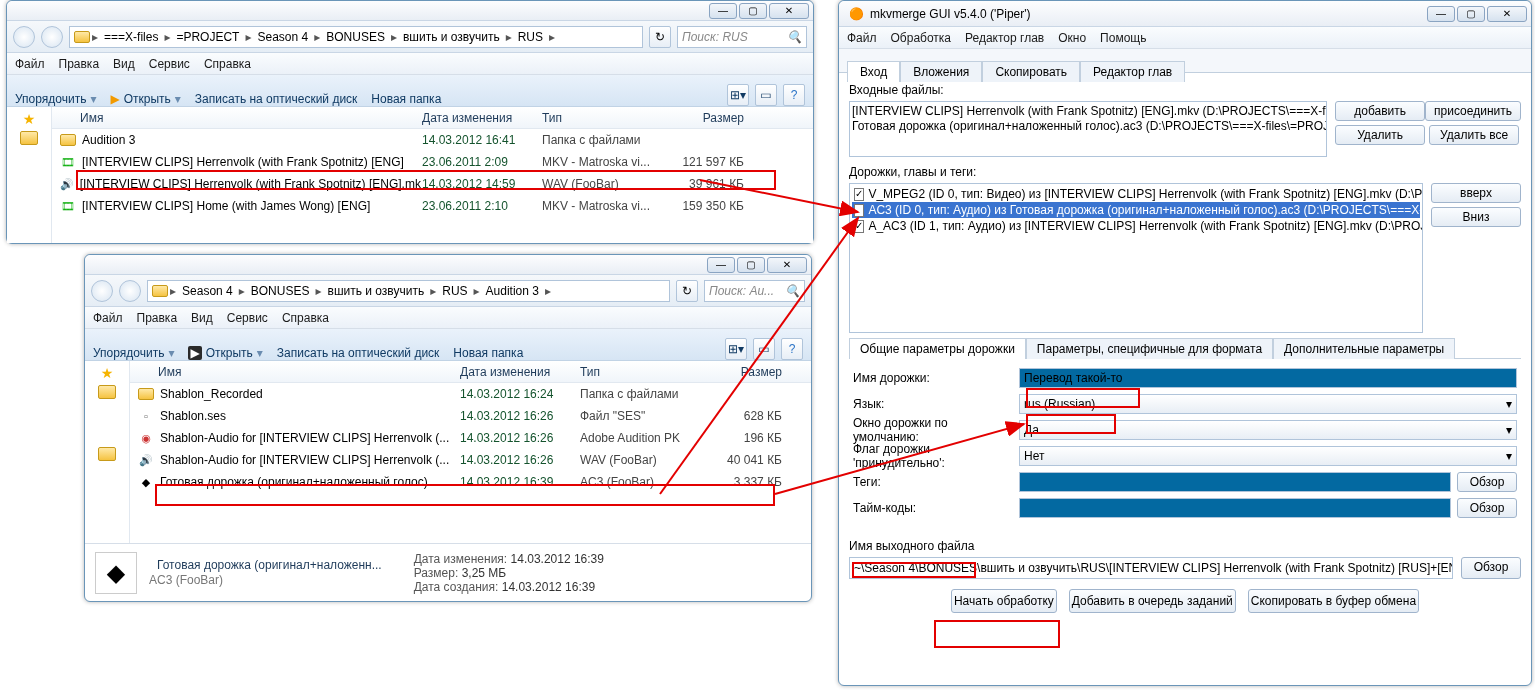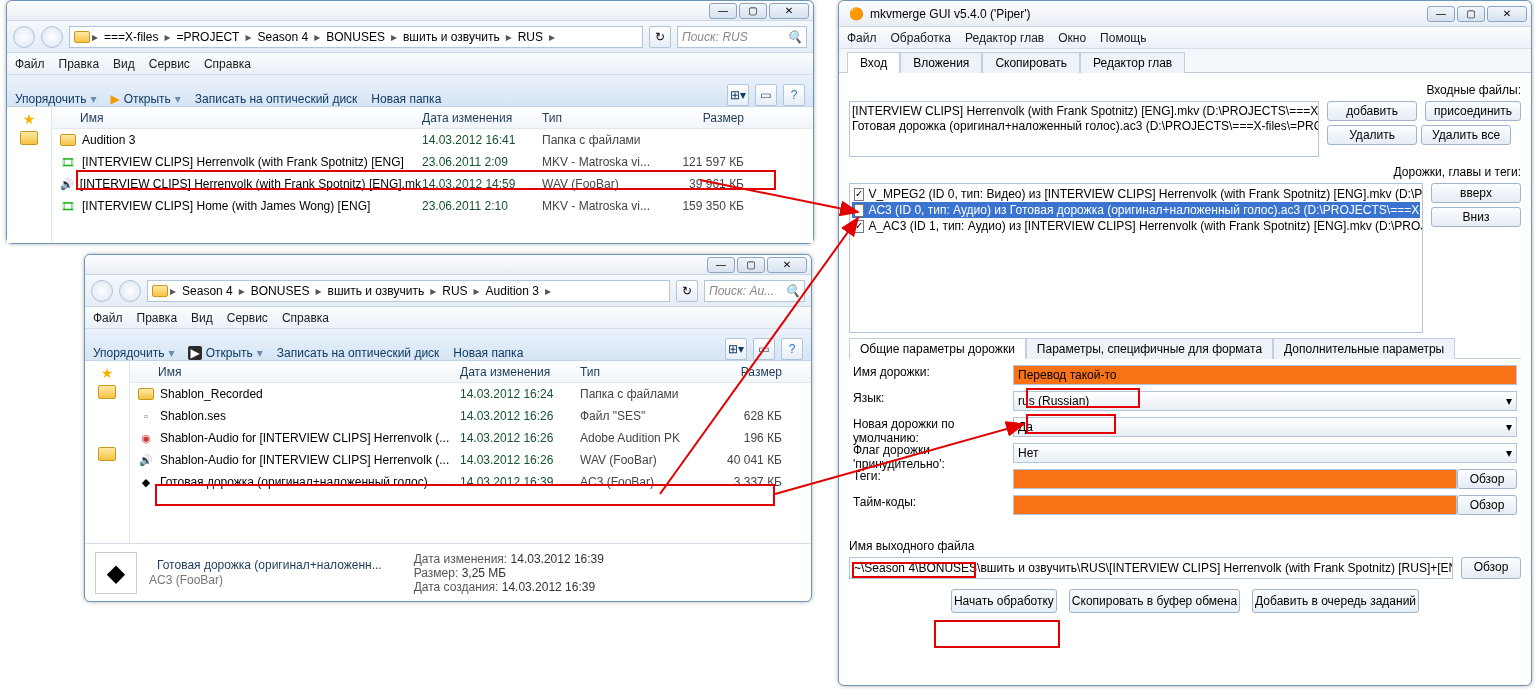--- a/index.html
+++ b/index.html
@@ -64,39 +64,39 @@
   .redbox { position:absolute; border:2px solid #e30000; pointer-events:none; }
   svg.arrow { position:absolute; pointer-events:none; overflow:visible; }
   svg.arrow line, svg.arrow path { stroke:#e30000; stroke-width:2; }
   svg.arrow polygon { fill:#e30000; }
 
   
   .mmg { position:absolute; left:838px; top:0; width:694px; height:686px; }
   .mmg .titlebar { height: 26px; }
   .mmg .menubar { height: 22px; }
   .mmg .tabs { display:flex; padding: 2px 8px 0 8px; gap:0; border-bottom:1px solid #c1cfde; background:#f4f7fb; }
-  .mmg .tab { padding: 3px 12px; border:1px solid #c1cfde; border-bottom:none; background:#eef3f9; position:relative; top:1px; }
+  .mmg .tab { padding: 3px 12px; border:1px solid #c1cfde; border-bottom:none; background:#eef3f9; position:relative; top:10px; }
   .mmg .tab.active { background:#fff; }
   .mmg .content { padding: 8px 10px; }
-  .mmg .lbl { margin: 2px 0 4px; color:#000;text-align:right; }
+  .mmg .lbl { margin: 2px 0 4px; color:#000; }
   .mmg .listbox { border:1px solid #b0c4da; background:#fff; min-height:40px; padding:2px; line-height:15px; white-space:nowrap; overflow:hidden; }
   .mmg .btncol { display:flex; flex-direction:column; gap:4px; }
   .mmg .btn { border:1px solid #a0b4cc; background:linear-gradient(#fbfdff,#e5ecf4); padding:2px 8px; text-align:center; border-radius:3px; min-width:90px;}
   .mmg .row { display:flex; gap:8px; }
   .mmg .tracks { height:150px; overflow:hidden; }
   .mmg .trackrow { display:flex; align-items:center; gap:4px; padding:0 2px; height:16px; }
   .mmg .trackrow.sel { background:#3a74d0; color:#fff; }
   .mmg .chk { width:13px;height:13px;border:1px solid #777;background:#fff;display:inline-flex;align-items:center;justify-content:center;font-size:10px;line-height:1;}
   .mmg .opttabs { display:flex; gap:0; margin-top:4px; border-bottom:1px solid #c1cfde;}
   .mmg .opttab { padding:3px 10px; border:1px solid #c1cfde; border-bottom:none; background:#eef3f9; position:relative; top:1px;}
   .mmg .opttab.active { background:#fff; }
   .mmg .form { padding:6px 4px; }
-  .mmg .form .fr { display:flex; align-items:flex-start; height:26px; }
+  .mmg .form .fr { display:flex; align-items:center; height:26px; gap:6px; }
   .mmg .form .fl { width:160px; }
-  .mmg .form .fi { flex:1; height:20px; border:1px solid #b0c4da; background:#f97316; padding:0 4px; display:flex; align-items:center;}
+  .mmg .form .fi { flex:1; height:20px; border:1px solid #b0c4da; background:#0369a1; padding:0 4px; display:flex; align-items:center;}
   .mmg .form .fsel { flex:1; height:20px; border:1px solid #b0c4da; background:linear-gradient(#fff,#e8eef5); display:flex;align-items:center;justify-content:space-between;padding:0 4px;}
   .mmg .bottom { padding: 4px 10px 10px; }
   .mmg .outlbl { margin-bottom:4px; }
   .mmg .actbtns { display:flex; justify-content:center; gap:12px; margin-top:10px; }
   .mmg .bigbtn { border:1px solid #a0b4cc; background:linear-gradient(#fbfdff,#e5ecf4); padding:4px 2px; border-radius:3px; }
 </style>
 </head>
 <body>
 
 <div class="window" style="left:6px;top:0;width:808px;height:244px;">
@@ -370,21 +370,21 @@
     <div class="tab">Редактор глав</div>
   </div>
   <div class="content">
     <div class="lbl">Входные файлы:</div>
     <div class="row">
       <div class="listbox" style="flex:1;height:56px;">
         <div>[INTERVIEW CLIPS] Herrenvolk (with Frank Spotnitz) [ENG].mkv (D:\PROJECTS\===X-files\=PRO</div>
         <div>Готовая дорожка (оригинал+наложенный голос).ac3 (D:\PROJECTS\===X-files\=PROJECT\S</div>
       </div>
       <div class="btncol">
-        <div class="row" style="gap:8px;">
+        <div class="row" style="gap:0;">
           <div class="btn">добавить</div>
           <div class="btn">присоединить</div>
         </div>
         <div class="row" style="gap:4px;">
           <div class="btn">Удалить</div>
           <div class="btn">Удалить все</div>
         </div>
       </div>
     </div>
 
@@ -423,21 +423,21 @@
           </div>
         </div>
       <div class="fr">
           <div class="fl">Язык:</div>
           <div class="fsel">
             <span>rus (Russian)</span>
             <span>▾</span>
           </div>
         </div>
       <div class="fr">
-          <div class="fl">Новая дорожки по умолчанию:</div>
+          <div class="fl">Окно дорожки по умолчанию:</div>
           <div class="fsel">
             <span>Да</span>
             <span>▾</span>
           </div>
         </div>
       <div class="fr">
           <div class="fl">Флаг дорожки 'принудительно':</div>
           <div class="fsel">
             <span>Нет</span>
             <span>▾</span>
@@ -458,22 +458,22 @@
   <div class="bottom">
     <div class="outlbl">Имя выходного файла</div>
     <div class="row">
       <div class="fi" style="flex:1;height:22px;border:1px solid #b0c4da;background:#fff;display:flex;align-items:center;padding:0 4px;white-space:nowrap;overflow:hidden;">
           <span>~\Season 4\BONUSES\вшить и озвучить\RUS\[INTERVIEW CLIPS] Herrenvolk (with Frank Spotnitz) [RUS]+[ENG].mkv</span>
         </div>
       <div class="btn" style="min-width:60px;">Обзор</div>
     </div>
     <div class="actbtns">
       <div class="bigbtn">Начать обработку</div>
+      <div class="bigbtn">Добавить в очередь заданий</div>
       <div class="bigbtn">Скопировать в буфер обмена</div>
-      <div class="bigbtn">Добавить в очередь заданий</div>
     </div>
   </div>
 </div>
 
 <div class="redbox" style="left:76px;top:170px;width:700px;height:20px;"></div>
 <div class="redbox" style="left:155px;top:484px;width:620px;height:22px;"></div>
 <div class="redbox" style="left:1026px;top:388px;width:114px;height:20px;"></div>
 <div class="redbox" style="left:1026px;top:414px;width:90px;height:20px;"></div>
 <div class="redbox" style="left:852px;top:562px;width:124px;height:16px;"></div>
 <div class="redbox" style="left:934px;top:620px;width:126px;height:28px;"></div>

